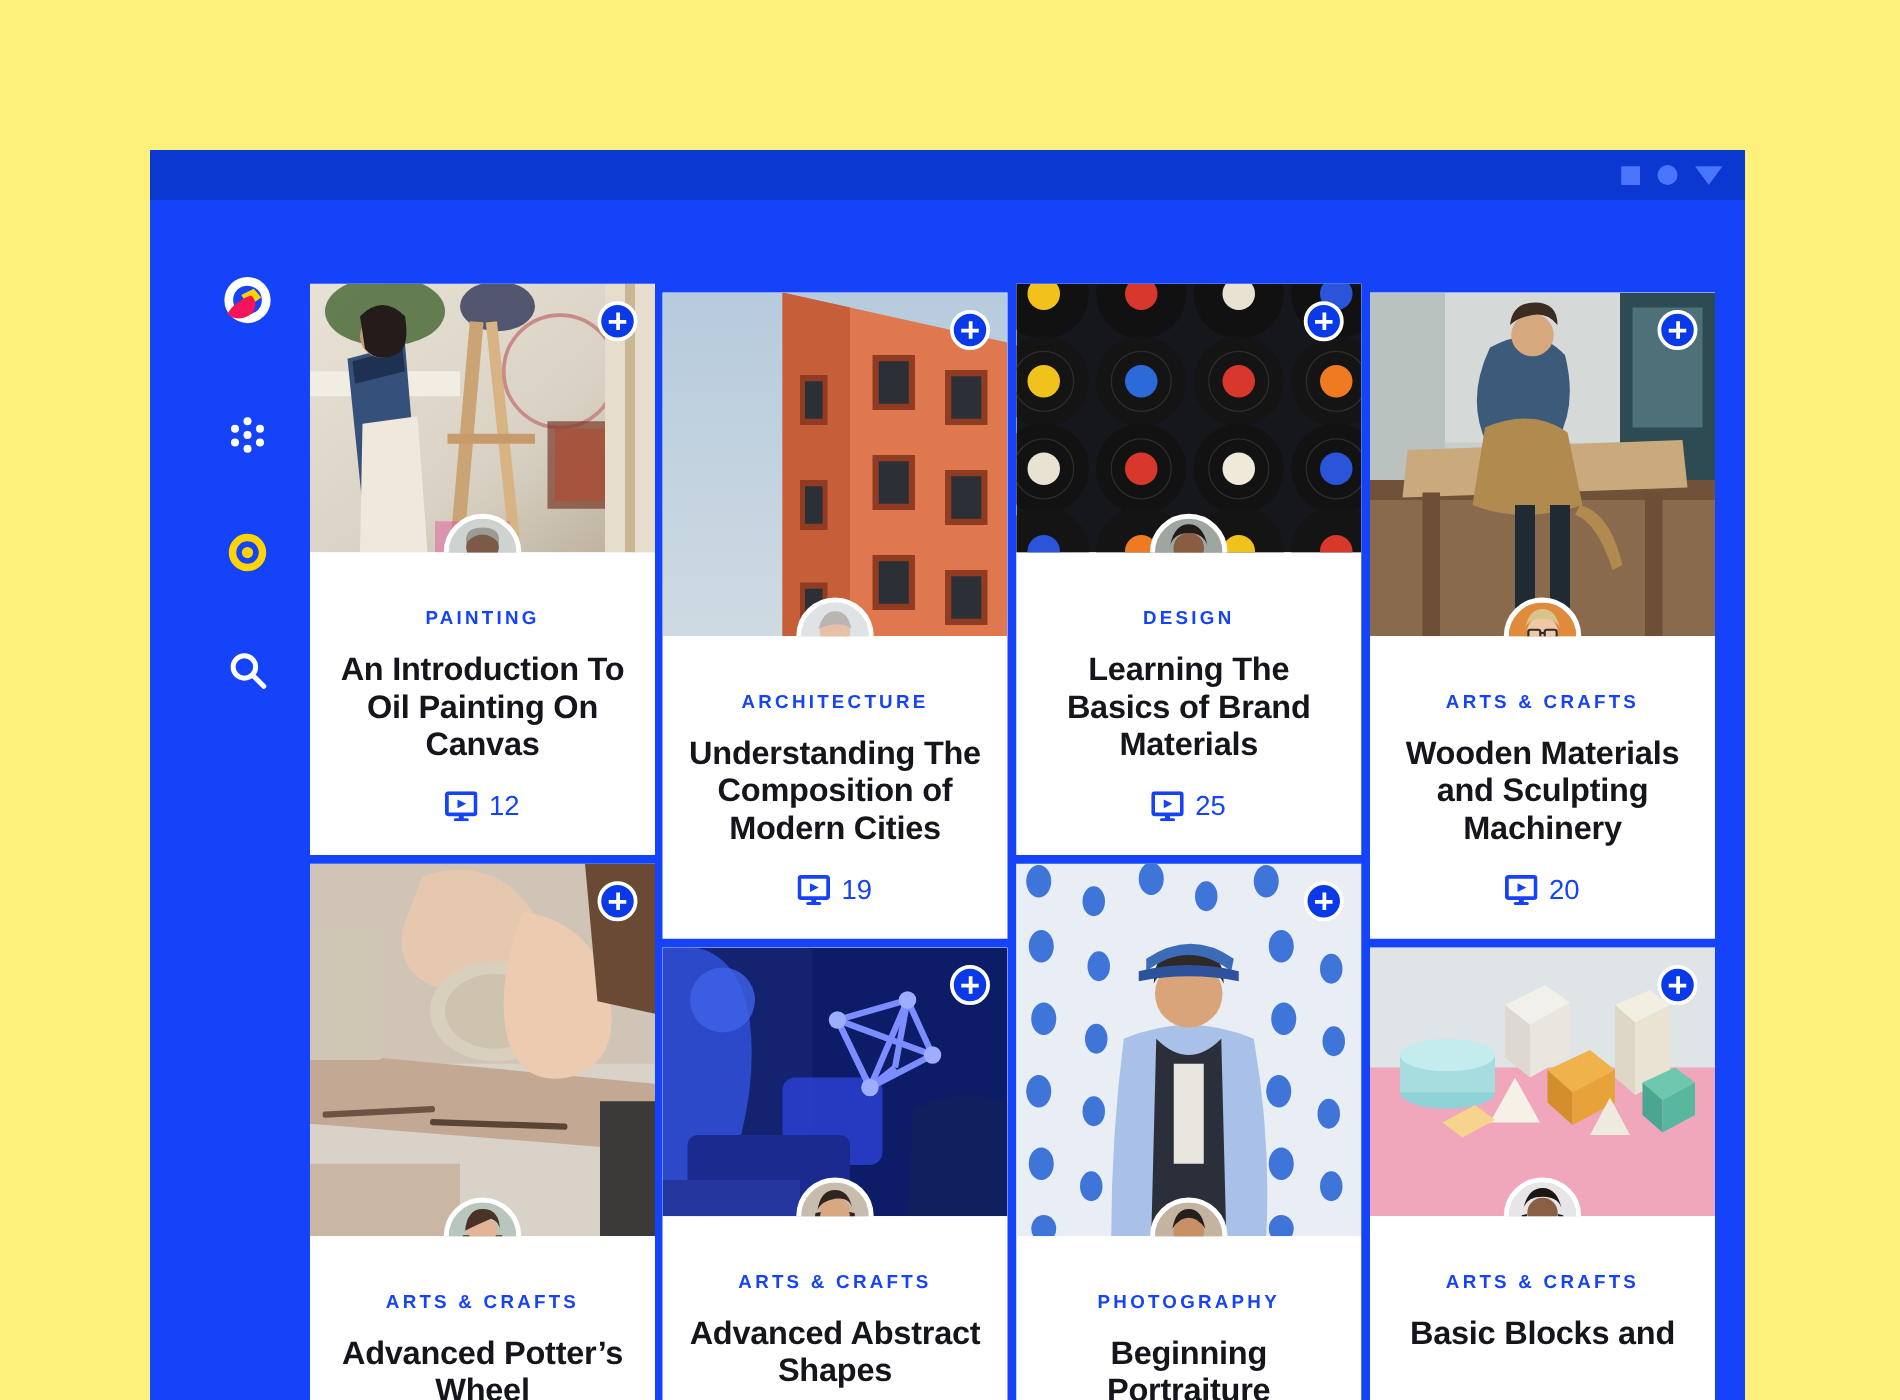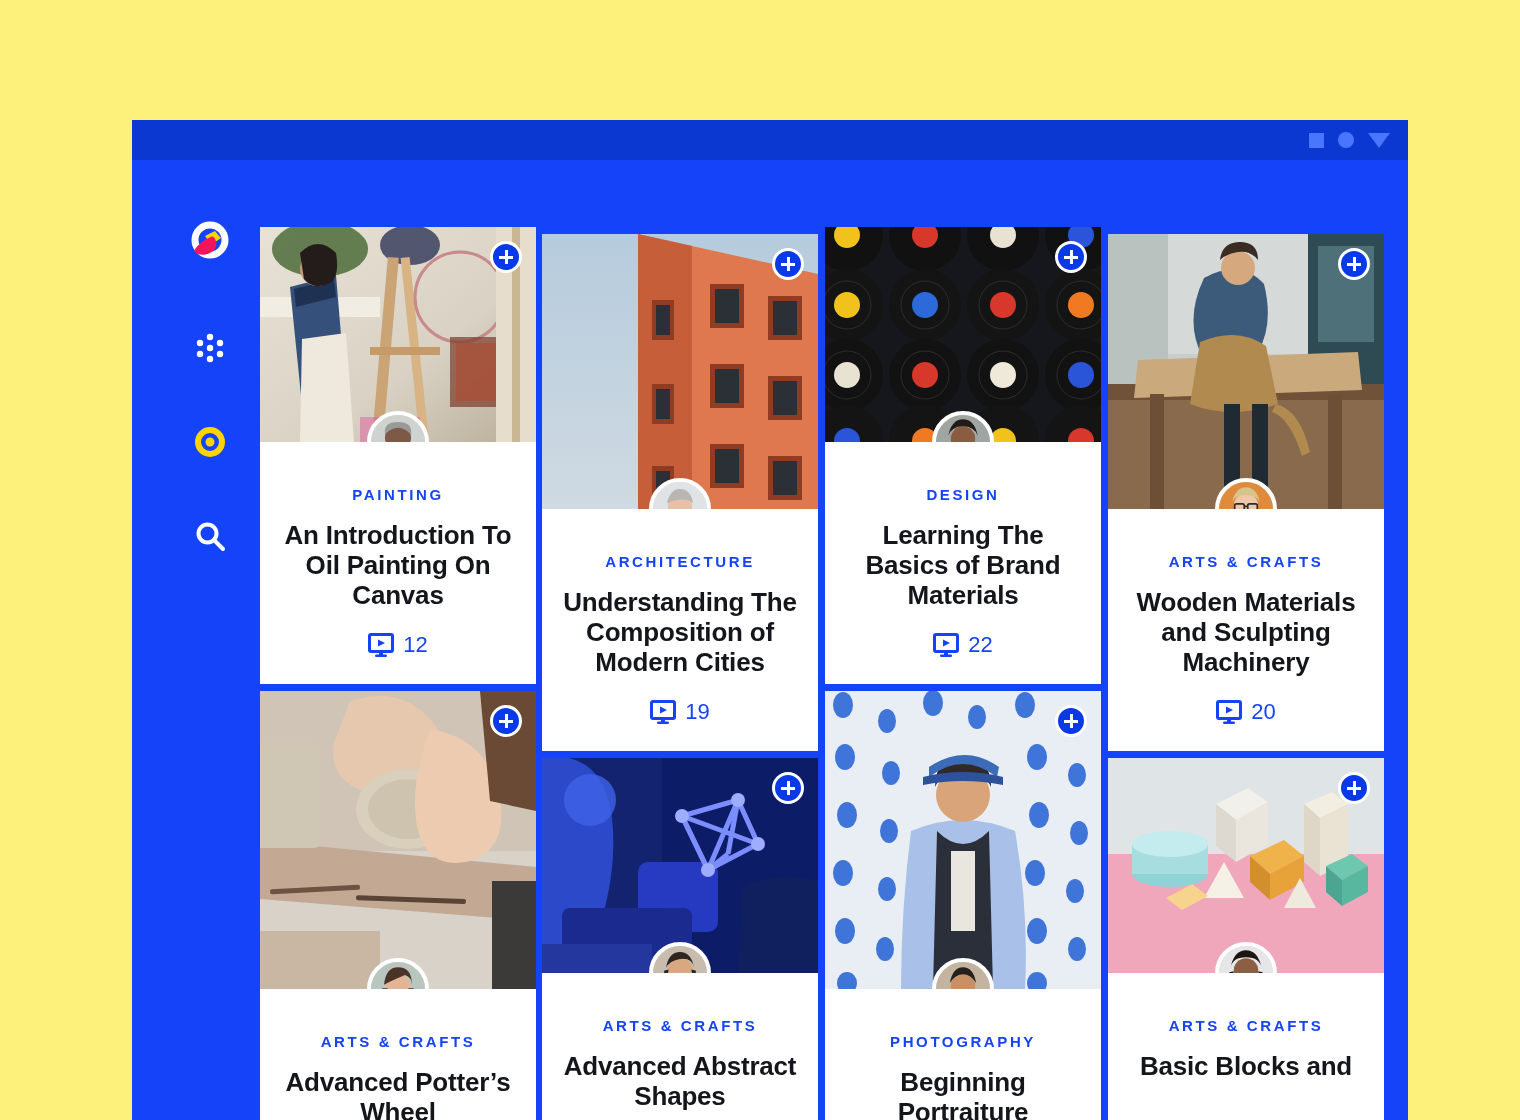--- a/index.html
+++ b/index.html
@@ -10,21 +10,21 @@
     width: 1520px;
     height: 1120px;
     background: #fdf17c;
     font-family: "Liberation Sans", sans-serif;
     overflow: hidden;
   }
 
   
   .window {
     position: absolute;
-    left: 132px;
+    left: 120px;
     top: 120px;
     width: 1276px;
     height: 1000px;
     background: #1543fa;
     overflow: hidden;
   }
 
   .titlebar {
     height: 40px;
     background: #0a38d1;
@@ -508,21 +508,21 @@
           <div class="card-body">
             <div class="cat">DESIGN</div>
             <div class="title">Learning The Basics of Brand Materials</div>
             <div class="meta">
               <svg class="vid-icon" width="26" height="24" viewBox="0 0 26 24">
                 <rect x="1.5" y="1.5" width="23" height="17" rx="1.5" fill="none" stroke="#1543fa" stroke-width="3"></rect>
                 <path d="M10 6.5 L17 10 L10 13.5 Z" fill="#1543fa"></path>
                 <rect x="11" y="19" width="4" height="4" fill="#1543fa"></rect>
                 <rect x="7" y="21.5" width="12" height="2.5" rx="1.2" fill="#1543fa"></rect>
               </svg>
-              <span>22</span>
+              <span>25</span>
             </div>
           </div>
         </div>
 
         <div class="card">
           <div class="card-media" style="height:298px">
             <svg class="photo" viewBox="0 0 276 298" preserveAspectRatio="xMidYMid slice">
               <rect width="276" height="298" fill="#e8eef3"></rect>
               <g fill="#3f74d8">
                 <ellipse cx="18" cy="14" rx="10" ry="13"></ellipse>

